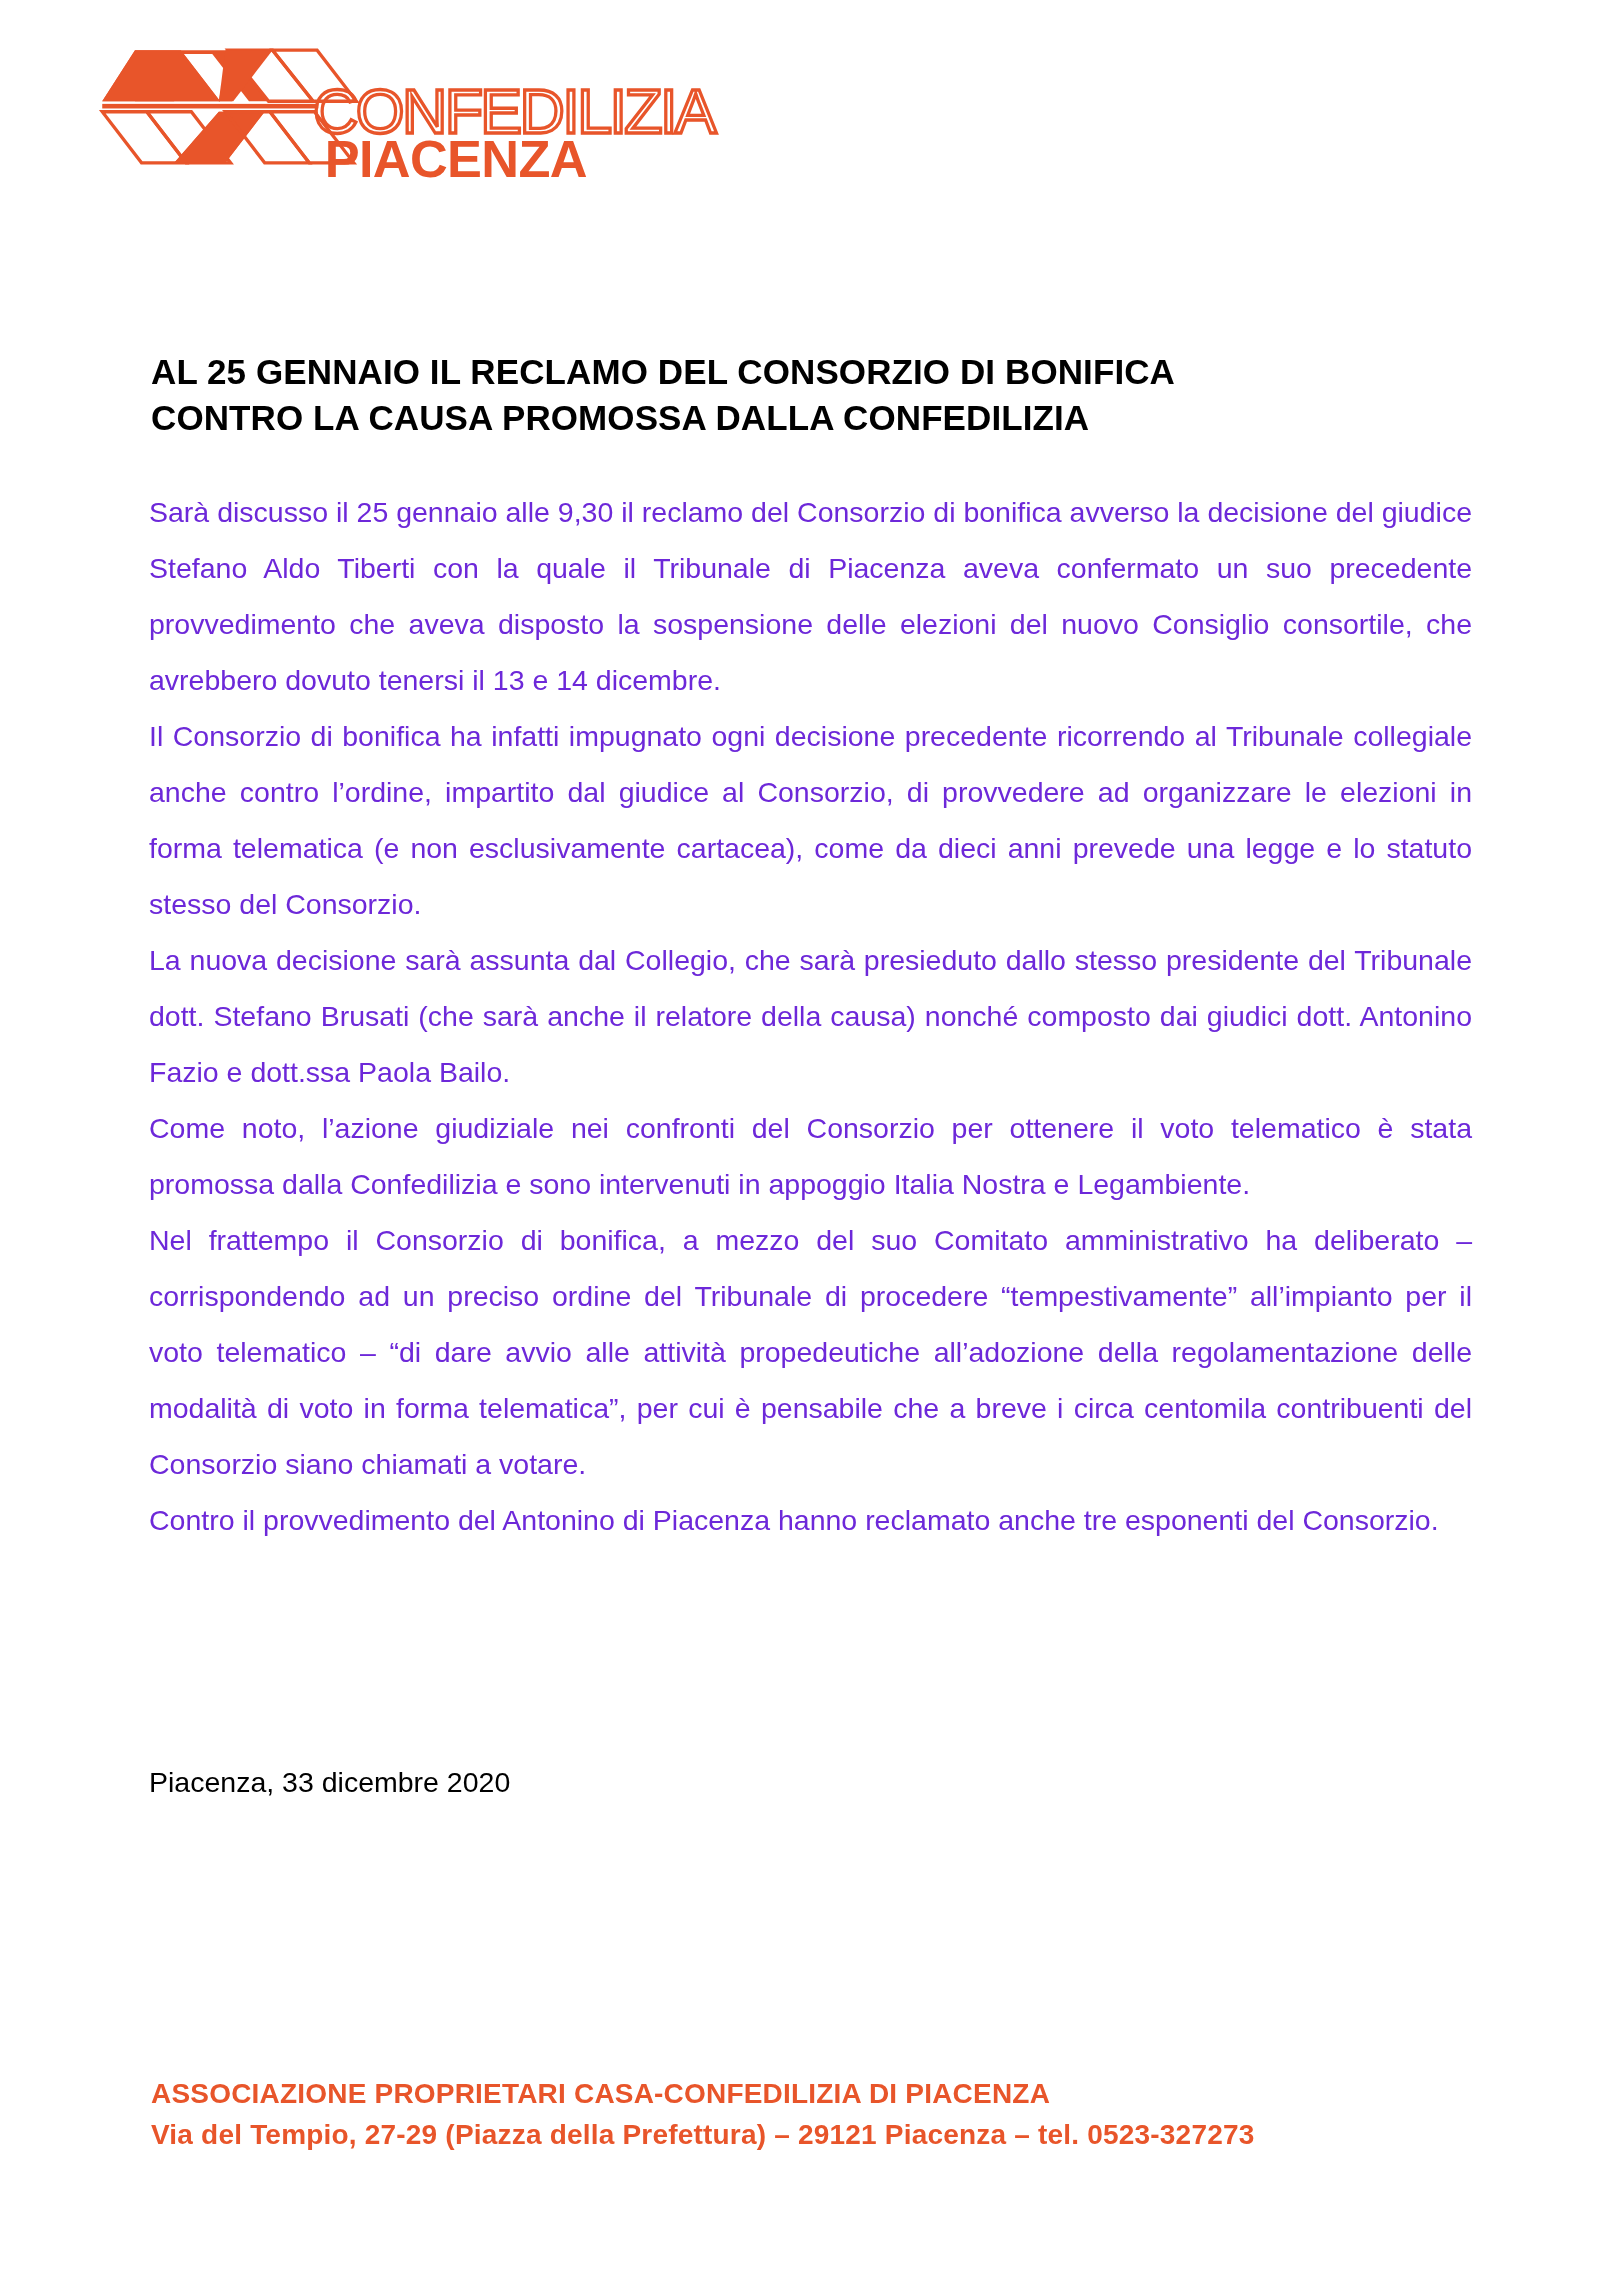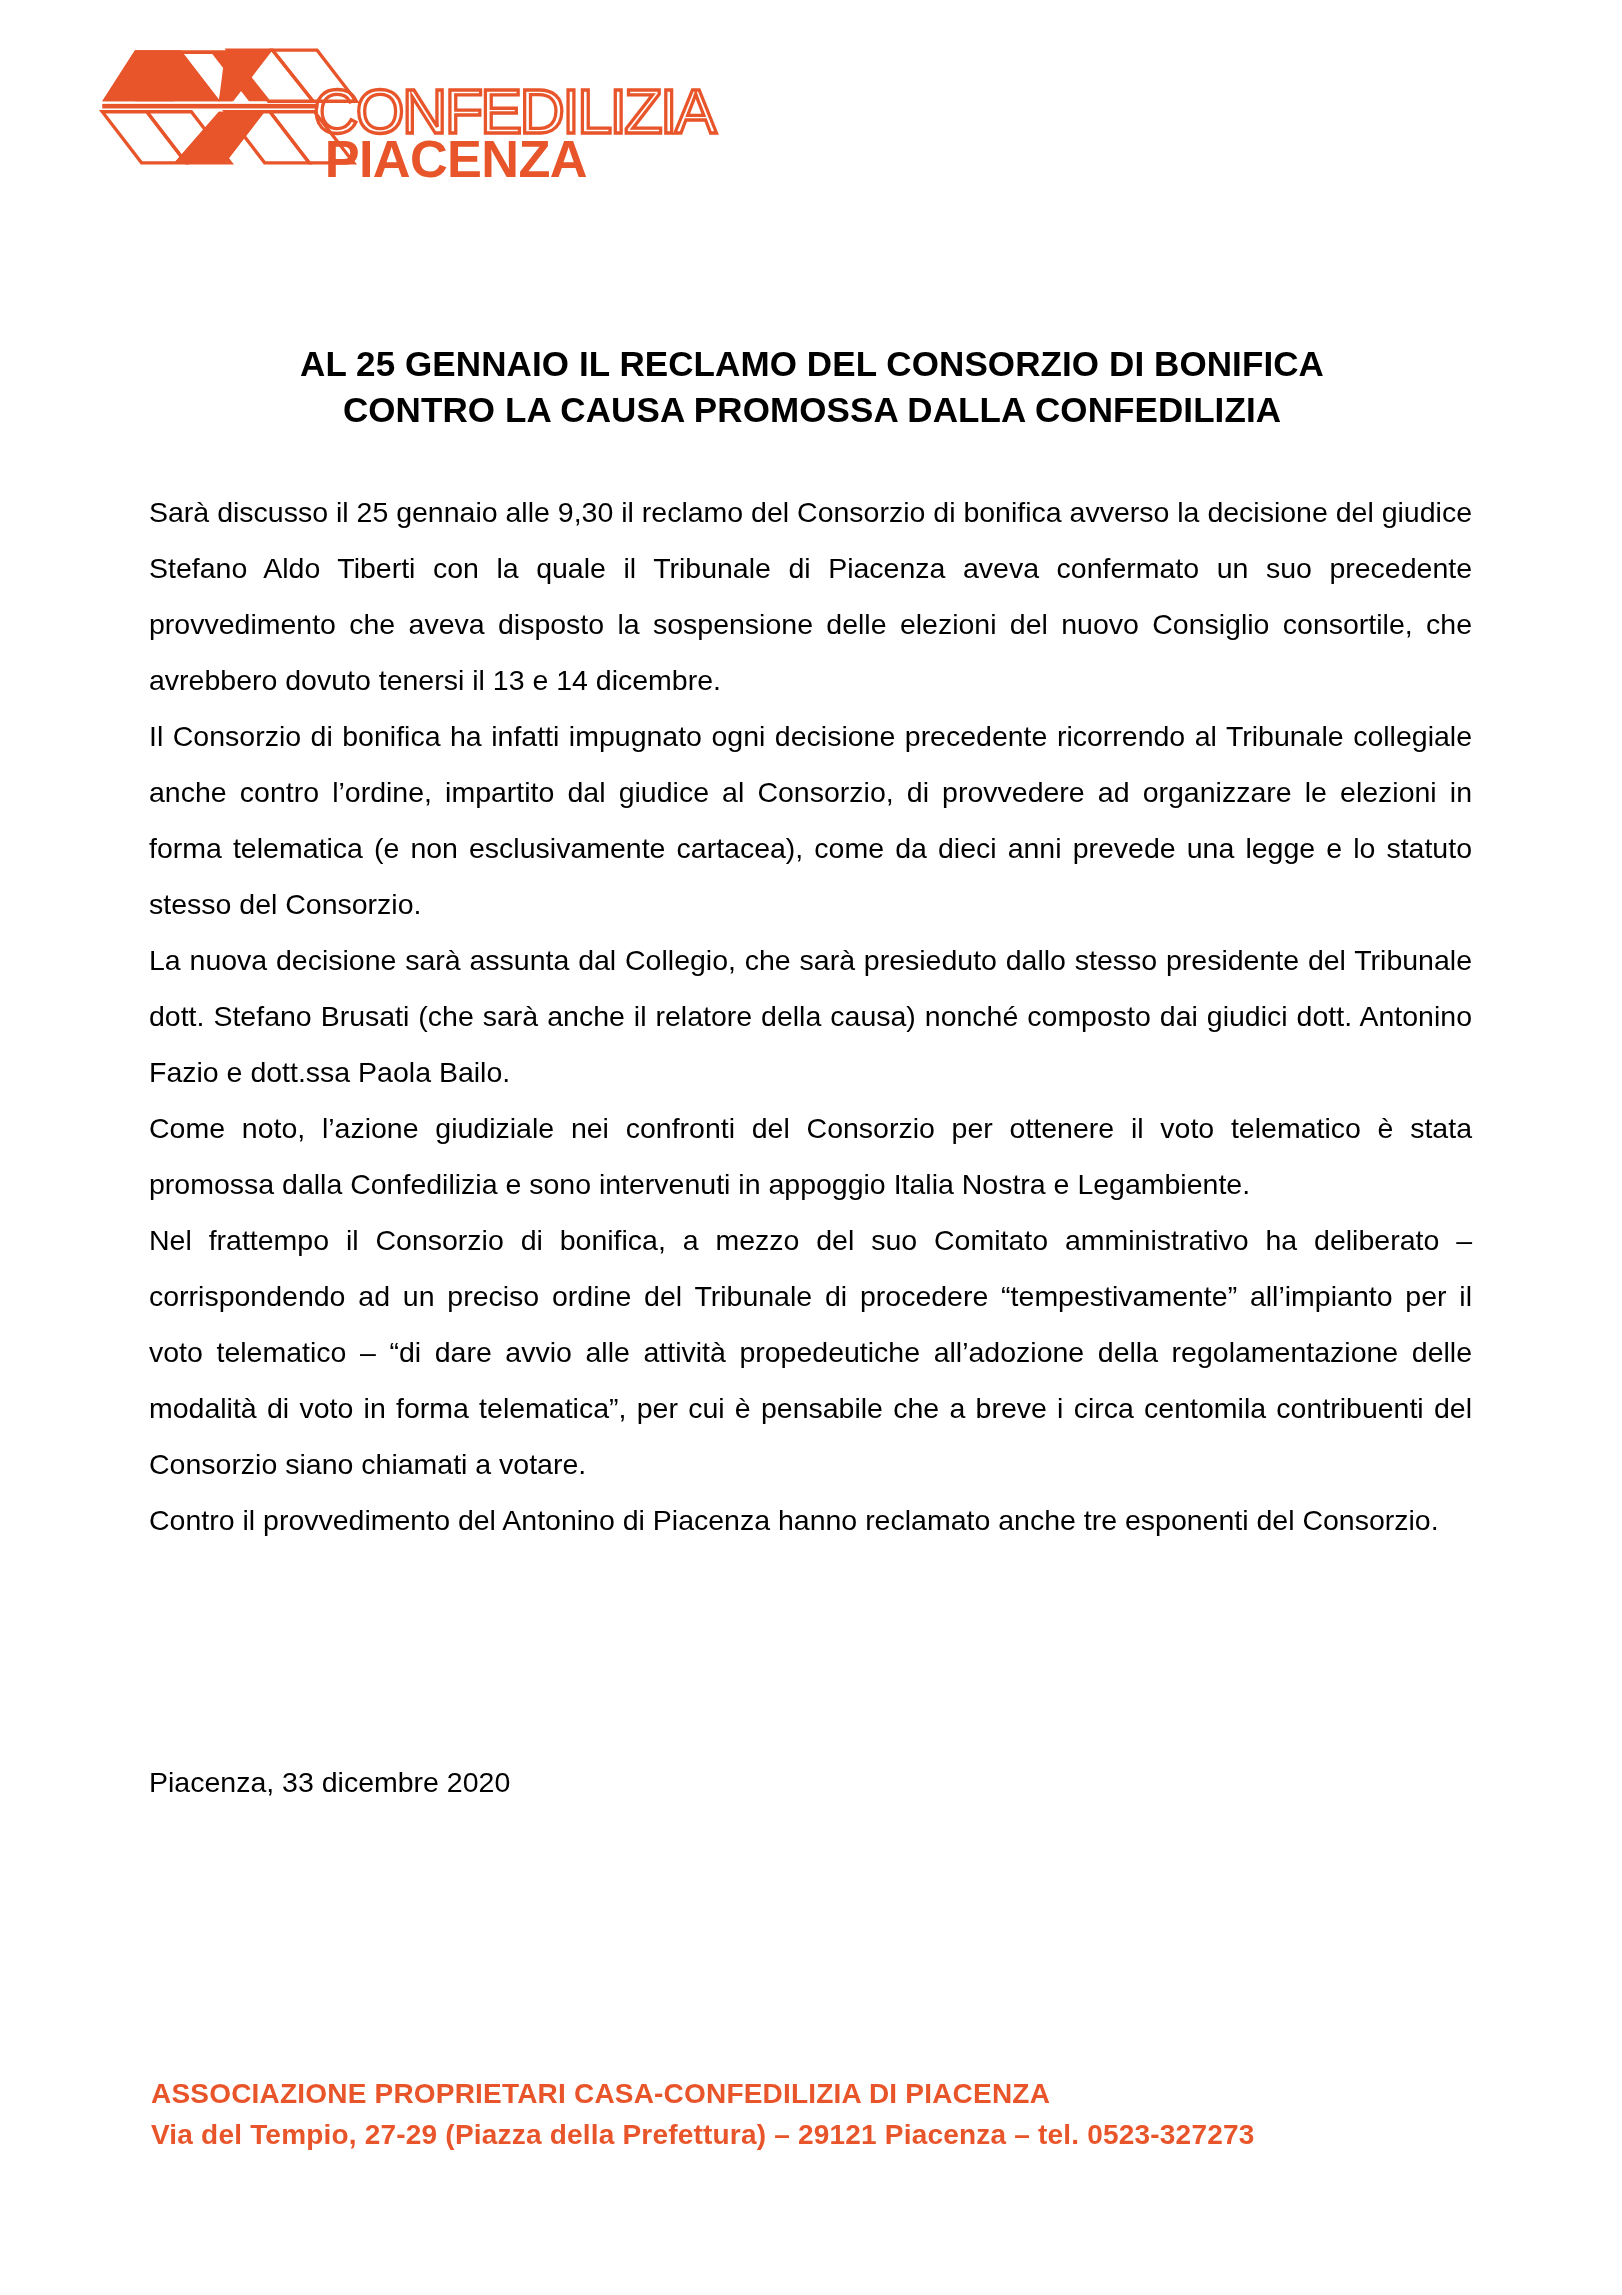--- a/index.html
+++ b/index.html
@@ -46,23 +46,23 @@
     left: 216px;
     top: 38px;
     width: 497px;
     height: 105px;
   }
 
   
   .doc-title {
     position: absolute;
     left: 151px;
-    top: 318px;
+    top: 326px;
     width: 1322px;
-    text-align: center;
+    text-align: left;
     font-size: 35px;
     font-weight: bold;
     line-height: 1.30;
     letter-spacing: 0.1px;
     color: #000000;
   }
   .doc-title .tline { display: block; }
 
   
   .body-area {
@@ -70,21 +70,21 @@
     left: 149px;
     top: 484px;
     width: 1323px;
   }
   .para {
     margin: 0 0 0px 0;
     font-size: 28.5px;
     line-height: 56px;
     text-align: justify;
     text-justify: inter-word;
-    color: #000000;
+    color: #6d28d9;
     font-weight: 400;
   }
 
   .date-line {
     position: absolute;
     left: 149px;
     top: 1754px;
     font-size: 28.5px;
     line-height: 56px;
     color: #000000;

